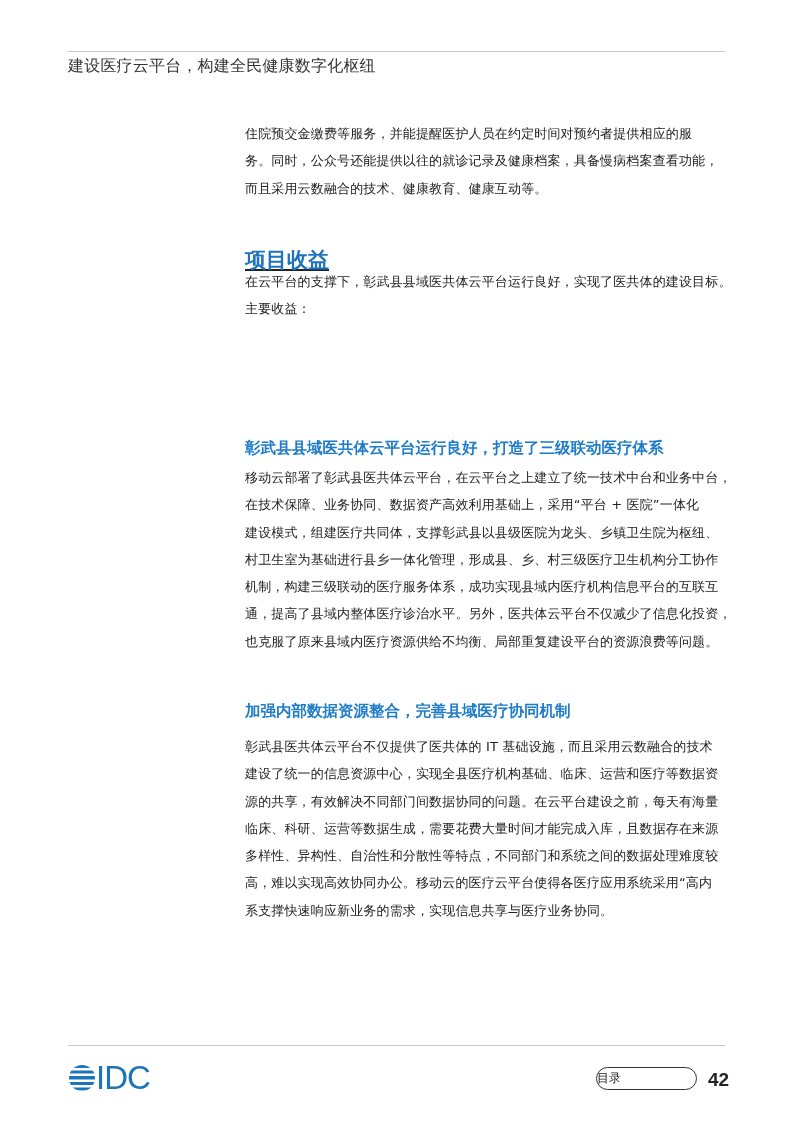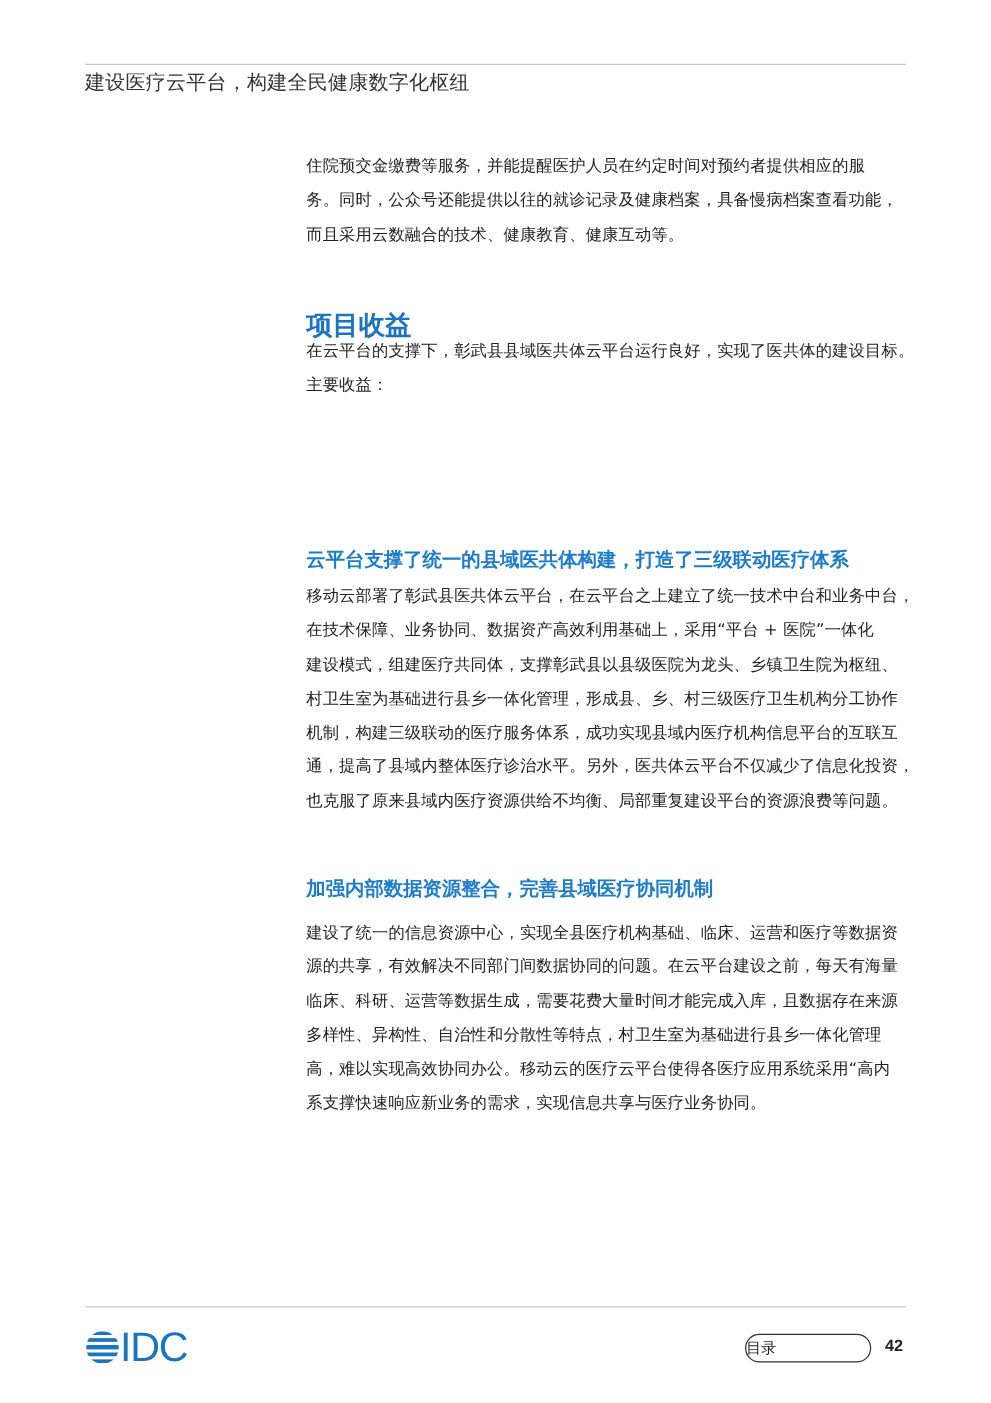--- a/index.html
+++ b/index.html
@@ -10,64 +10,65 @@
   .rule.top { top: 51px; }
   .rule.bottom { top: 1045px; }
   .content { position: absolute; left: 245px; width: 490px; }
   .para { font-size: 13px; line-height: 27.3px; margin: 0; color: #222222; text-align: justify; letter-spacing: 0.15px; }
   .h1 { font-size: 21px; font-weight: bold; color: #1e73be; margin: 0; line-height: 30px; }
   .h2 { font-size: 15.5px; color: #1e7cc8; margin: 0; line-height: 24px; }
   .logo { position: absolute; left: 68px; top: 1063px; height: 30px; display: flex; align-items: center; }
   .logo-text { font-family: "Liberation Sans", sans-serif; font-size: 33px; color: #1c75bc; letter-spacing: -1px; margin-left: 0; line-height: 30px; }
   .toc-button { position: absolute; left: 596px; top: 1067px; width: 101px; height: 23px; border: 1.3px solid #333333; border-radius: 12px;
                 box-sizing: border-box; display: flex; align-items: center; font-size: 12px; color: #222222; background: #ffffff; cursor: pointer; }
-  .page-num { position: absolute; left: 708px; top: 1069px; font-size: 13px; font-weight: bold; color: #222222; font-family: "Liberation Sans", sans-serif; }
+  .page-num { position: absolute; left: 708px; top: 1069px; font-size: 19px; font-weight: bold; color: #222222; font-family: "Liberation Sans", sans-serif; }
 </style>
 </head>
 <body>
 
 <div class="running-header">建设医疗云平台，构建全民健康数字化枢纽</div>
 <div class="rule top"></div>
 
 <div class="content" style="top:120px;">
   <p class="para">住院预交金缴费等服务，并能提醒医护人员在约定时间对预约者提供相应的服</p>
   <p class="para">务。同时，公众号还能提供以往的就诊记录及健康档案，具备慢病档案查看功能，</p>
   <p class="para">而且采用云数融合的技术、健康教育、健康互动等。</p>
 </div>
 
-<div class="content" style="top:245px;">
+<div class="content" style="top:245px;text-decoration:underline;">
   <h1 class="h1">项目收益</h1>
 </div>
 
 <div class="content" style="top:268px;">
   <p class="para">在云平台的支撑下，彰武县县域医共体云平台运行良好，实现了医共体的建设目标。</p>
   <p class="para">主要收益：</p>
 </div>
 
 <div class="content" style="top:436px;">
-  <h2 class="h2">云平台支撑了统一的县域医共体构建，打造了三级联动医疗体系</h2>
+  <h2 class="h2">彰武县县域医共体云平台运行良好，打造了三级联动医疗体系</h2>
 </div>
 <div class="content" style="top:464px;">
   <p class="para">移动云部署了彰武县医共体云平台，在云平台之上建立了统一技术中台和业务中台，</p>
   <p class="para">在技术保障、业务协同、数据资产高效利用基础上，采用“平台 + 医院”一体化</p>
   <p class="para">建设模式，组建医疗共同体，支撑彰武县以县级医院为龙头、乡镇卫生院为枢纽、</p>
   <p class="para">村卫生室为基础进行县乡一体化管理，形成县、乡、村三级医疗卫生机构分工协作</p>
   <p class="para">机制，构建三级联动的医疗服务体系，成功实现县域内医疗机构信息平台的互联互</p>
   <p class="para">通，提高了县域内整体医疗诊治水平。另外，医共体云平台不仅减少了信息化投资，</p>
   <p class="para">也克服了原来县域内医疗资源供给不均衡、局部重复建设平台的资源浪费等问题。</p>
 </div>
 
 <div class="content" style="top:699px;">
   <h2 class="h2">加强内部数据资源整合，完善县域医疗协同机制</h2>
 </div>
 <div class="content" style="top:733px;">
+  <p class="para">彰武县医共体云平台不仅提供了医共体的 IT 基础设施，而且采用云数融合的技术</p>
   <p class="para">建设了统一的信息资源中心，实现全县医疗机构基础、临床、运营和医疗等数据资</p>
   <p class="para">源的共享，有效解决不同部门间数据协同的问题。在云平台建设之前，每天有海量</p>
   <p class="para">临床、科研、运营等数据生成，需要花费大量时间才能完成入库，且数据存在来源</p>
-  <p class="para">多样性、异构性、自治性和分散性等特点，村卫生室为基础进行县乡一体化管理</p>
+  <p class="para">多样性、异构性、自治性和分散性等特点，不同部门和系统之间的数据处理难度较</p>
   <p class="para">高，难以实现高效协同办公。移动云的医疗云平台使得各医疗应用系统采用“高内</p>
   <p class="para">系支撑快速响应新业务的需求，实现信息共享与医疗业务协同。</p>
 </div>
 
 <div class="rule bottom"></div>
 
 <div class="logo">
   <span style="display:inline-block;width:28px;height:28px;">
     <svg width="28" height="28" viewBox="0 0 28 28">
       <defs>

